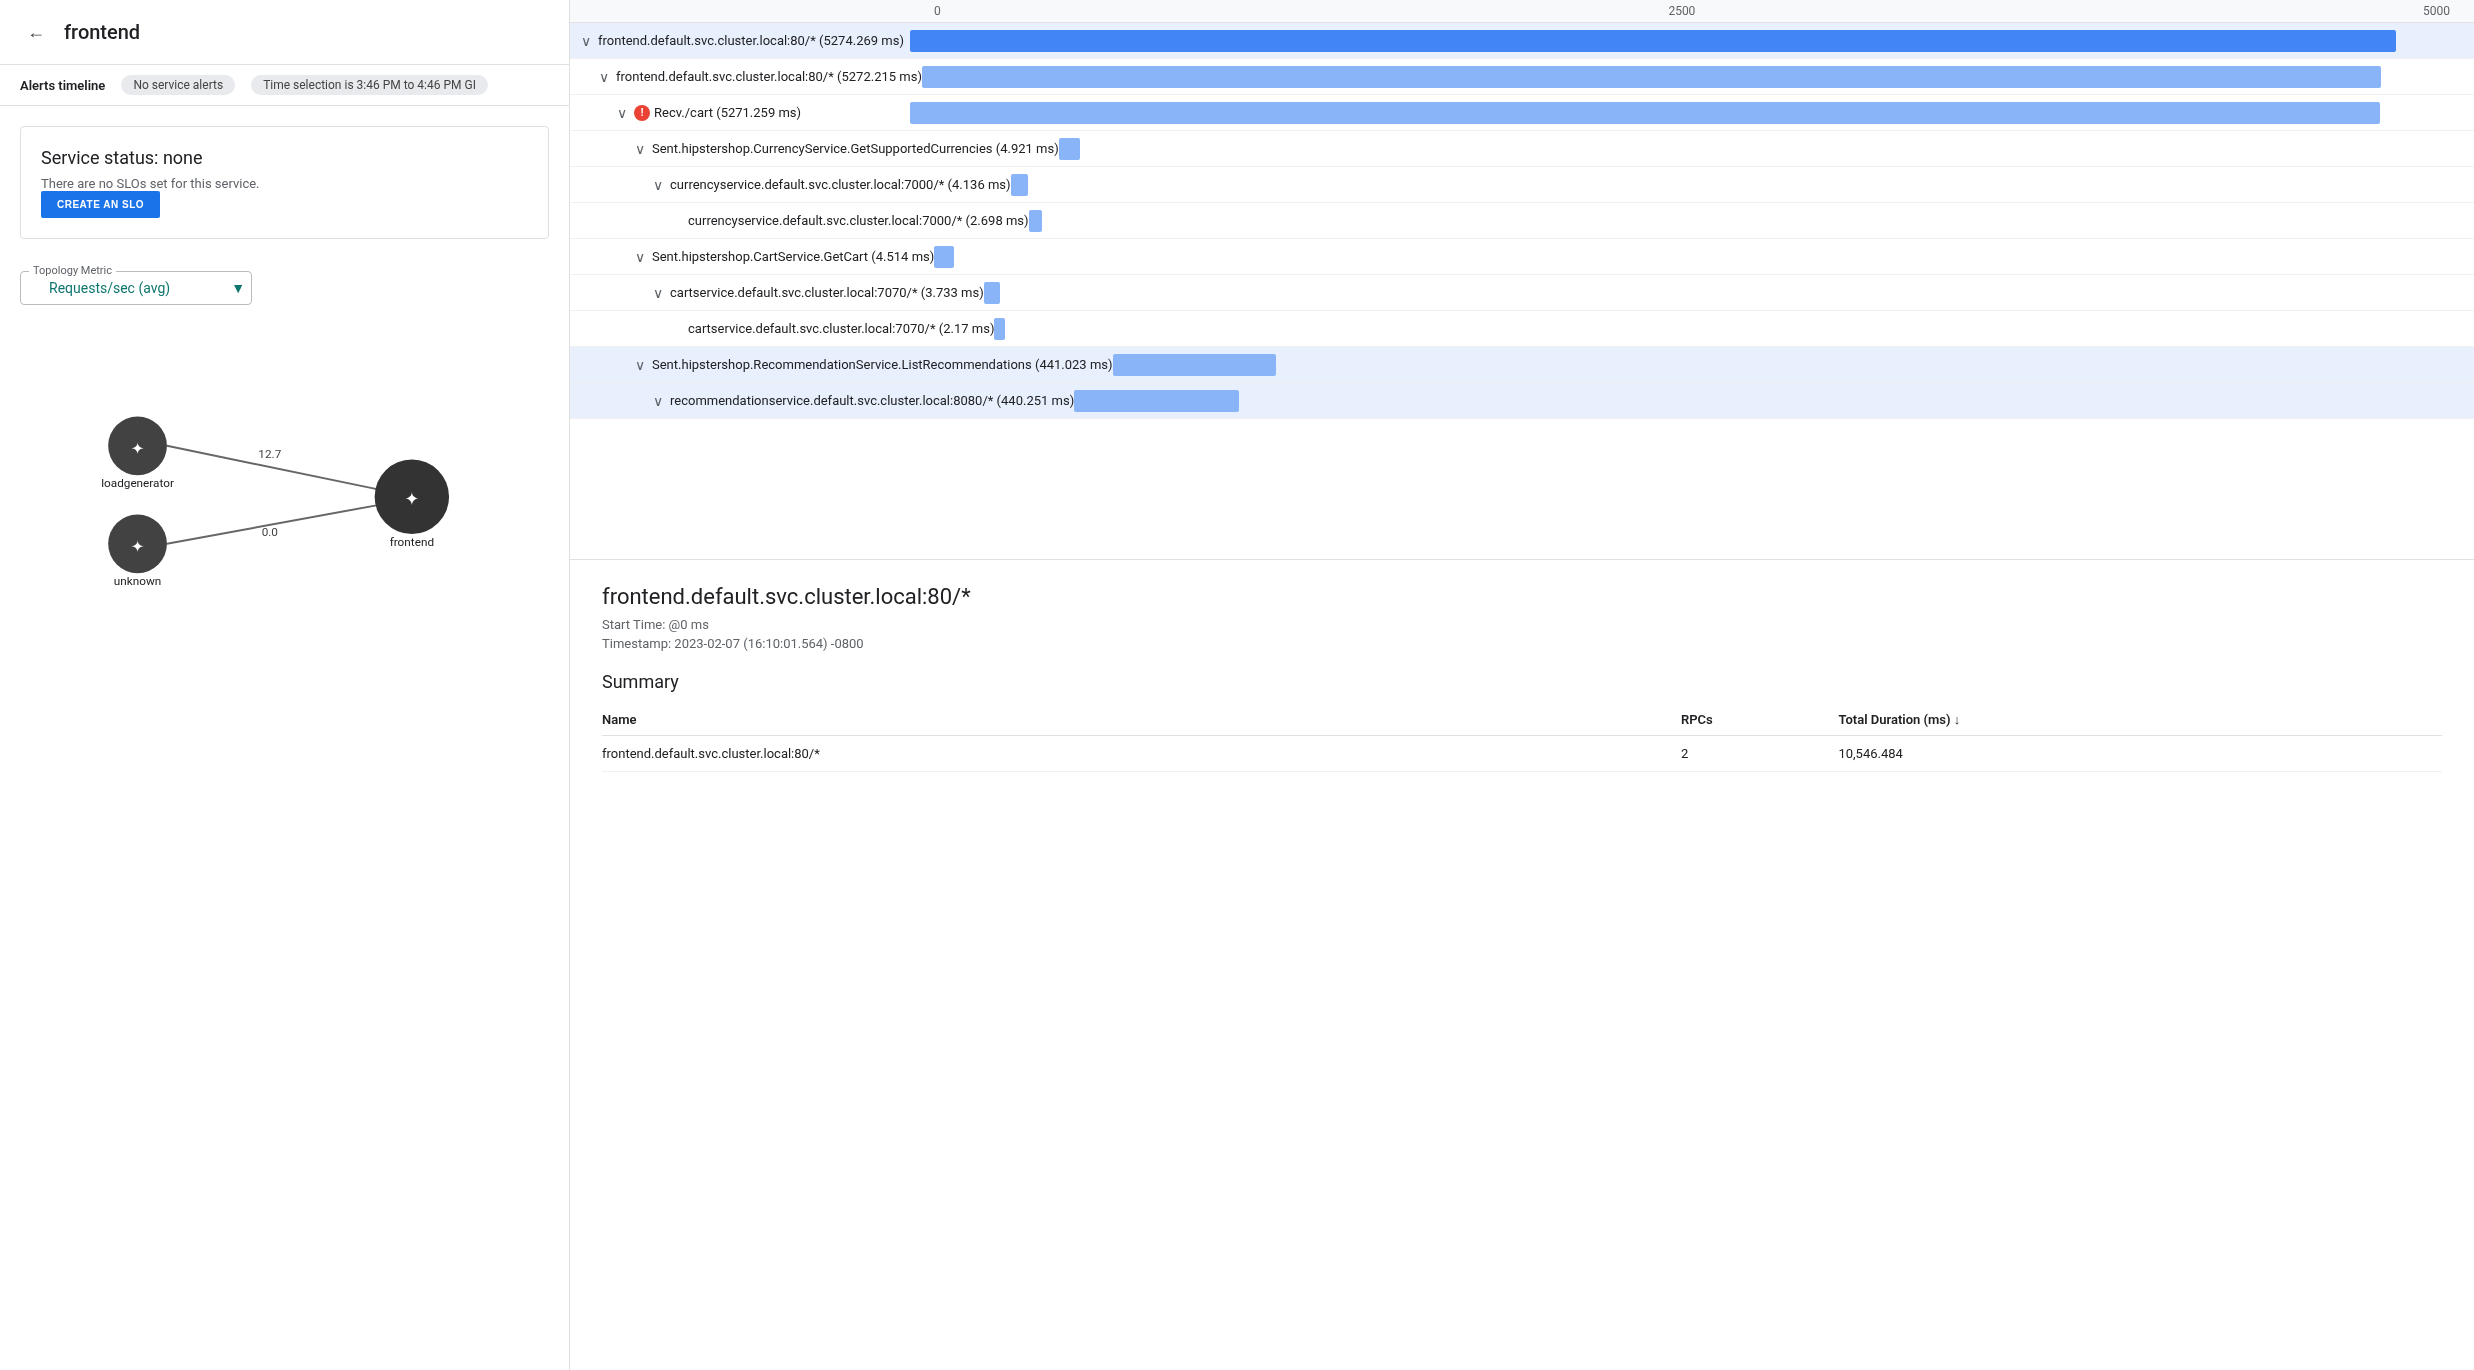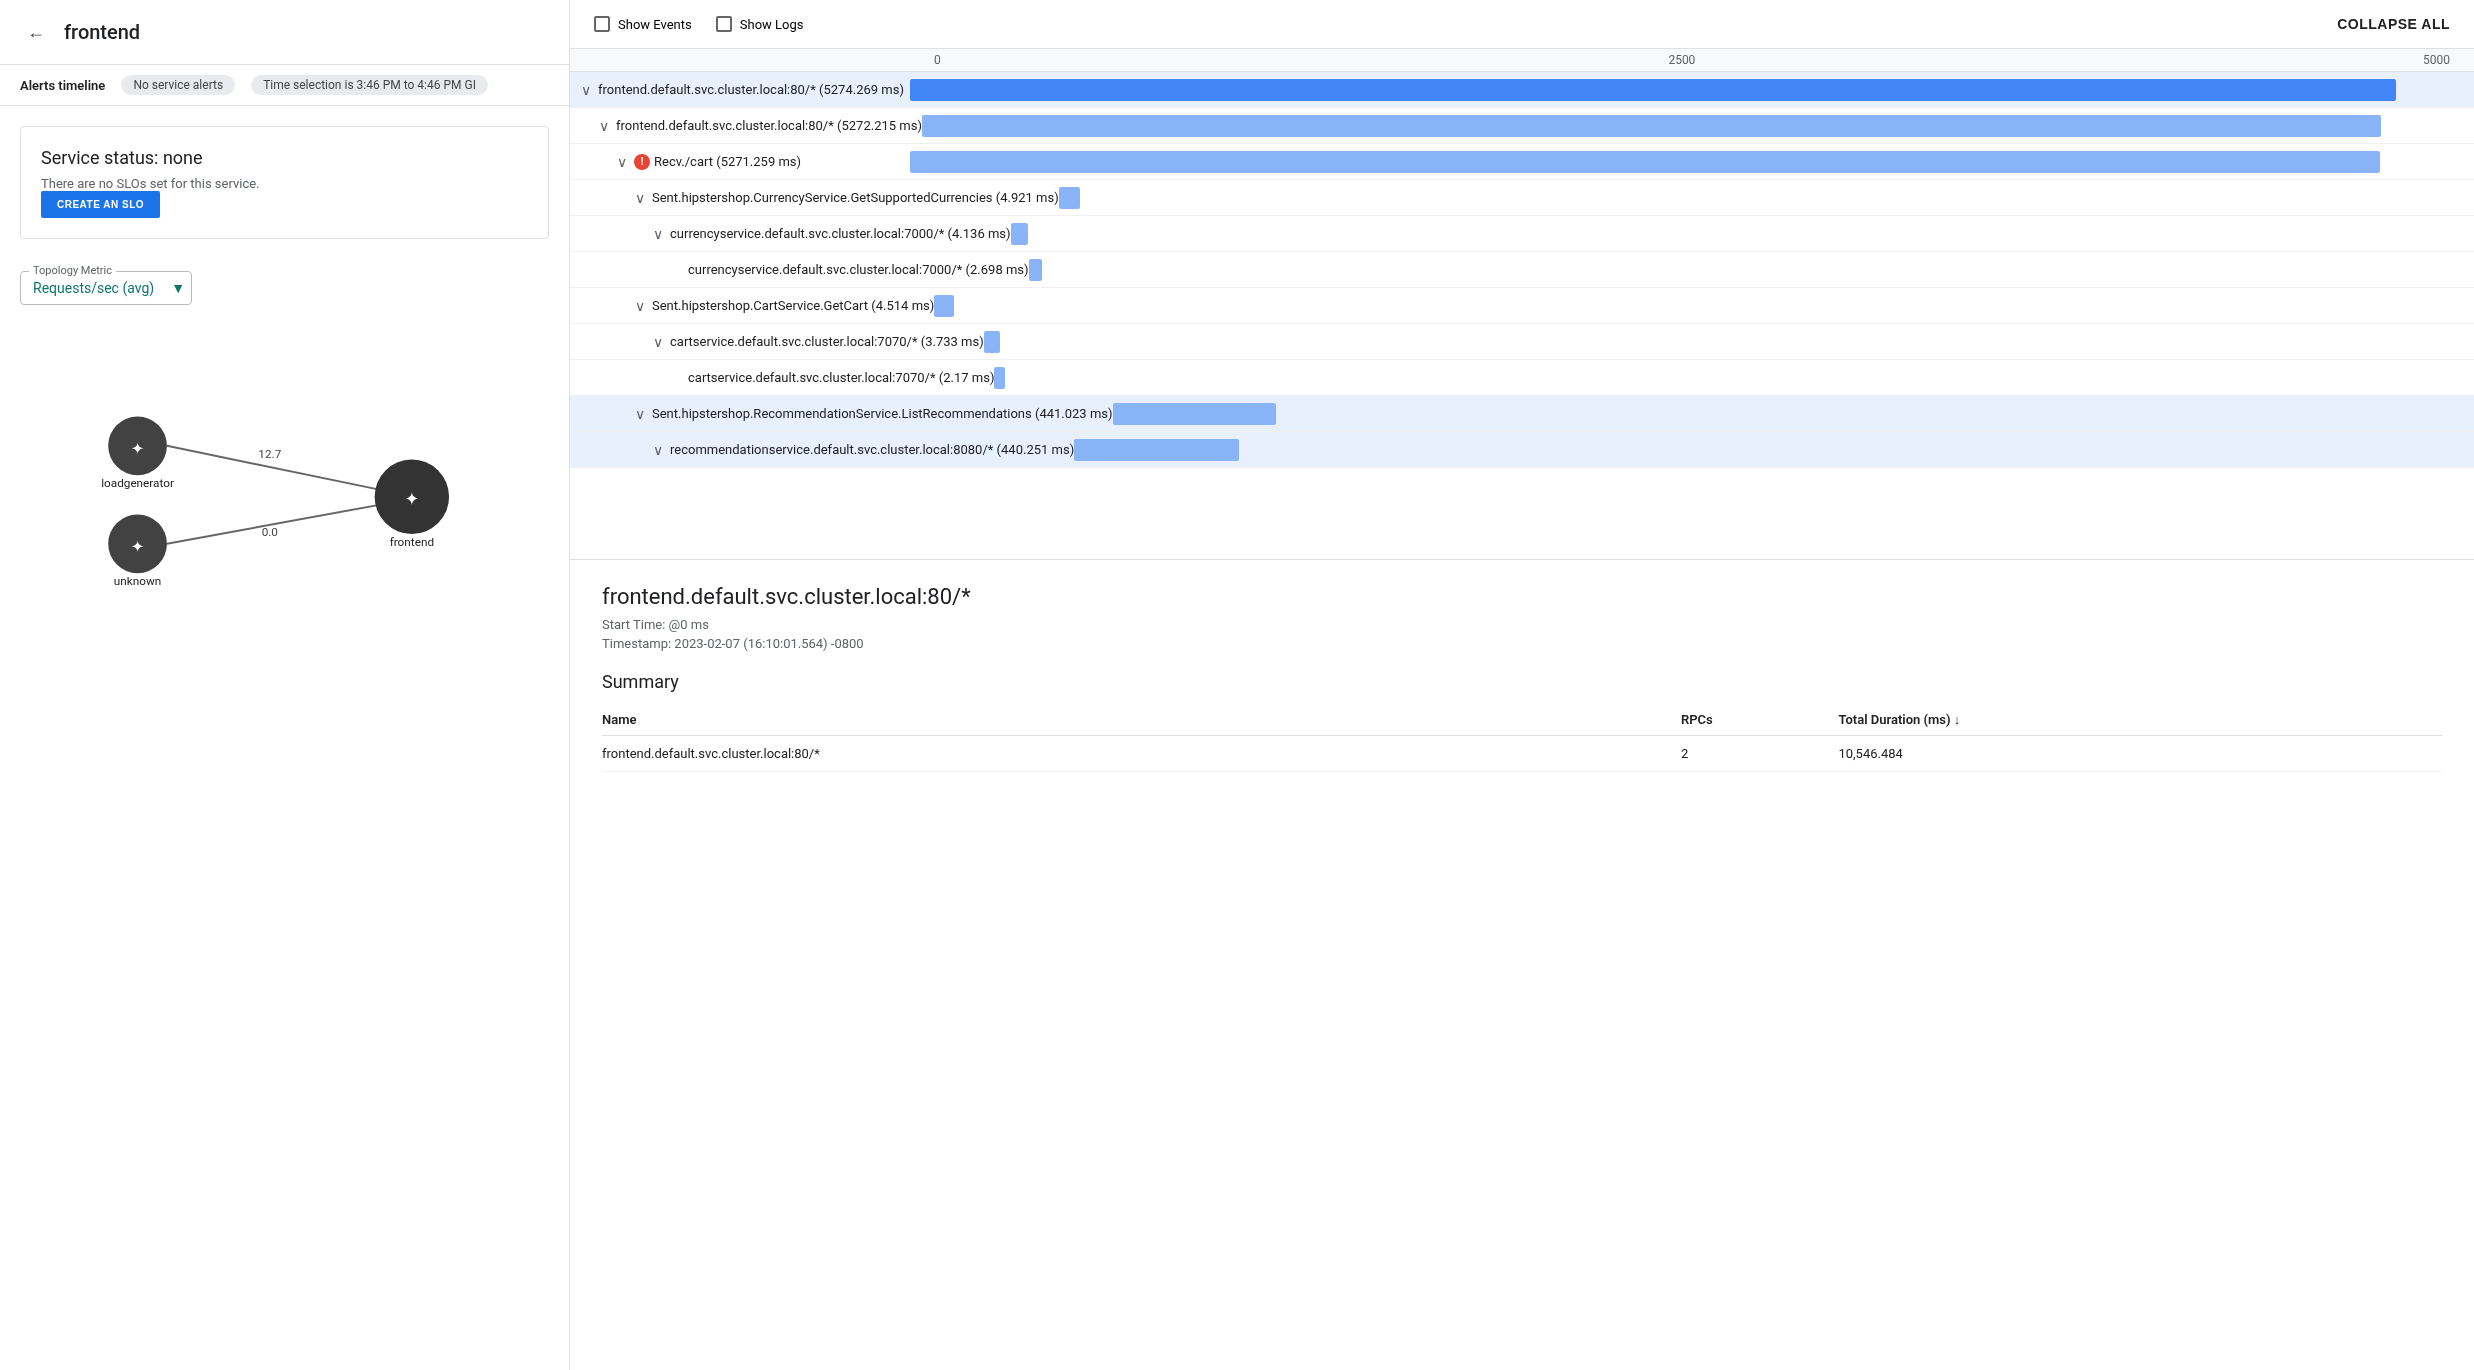--- a/index.html
+++ b/index.html
@@ -302,23 +302,23 @@
     ::-webkit-scrollbar-track { background: #f1f1f1; }
     ::-webkit-scrollbar-thumb { background: #ccc; border-radius: 4px; }
 
     .topology-metric-wrapper {
       margin-top: 12px;
     }
 
     .topology-metric-fieldset {
       border: 1px solid #bbb;
       border-radius: 4px;
-      padding: 4px 2px 4px 8px;
+      padding: 4px 2px 4px 24px;
       position: relative;
-      width: 172px;
+      width: 232px;
     }
 
     .topology-metric-legend {
       font-size: 11px;
       color: #5f6368;
       position: absolute;
       top: -8px;
       left: 8px;
       background: #fff;
       padding: 0 4px;
@@ -390,31 +390,20 @@
       </svg>
     </div>
   </div>
 
 </div>
 
 <div class="right-panel">
 
   <div class="trace-panel">
 
-    <div class="trace-toolbar">
-      <label class="checkbox-item">
-        <div class="checkbox-box"></div>
-        <span>Show Events</span>
-      </label>
-      <label class="checkbox-item">
-        <div class="checkbox-box"></div>
-        <span>Show Logs</span>
-      </label>
-      <button class="collapse-all-btn">COLLAPSE ALL</button>
-    </div>
 
     <div style="display:flex; align-items:center; background:#f8f9fa; border-bottom:1px solid #e0e0e0; padding: 4px 0;">
       <div style="min-width:340px;"></div>
       <div style="flex:1; display:flex; justify-content:space-between; padding:0 24px; font-size:12px; color:#5f6368;">
         <span>0</span>
         <span>2500</span>
         <span>5000</span>
       </div>
     </div>
 

